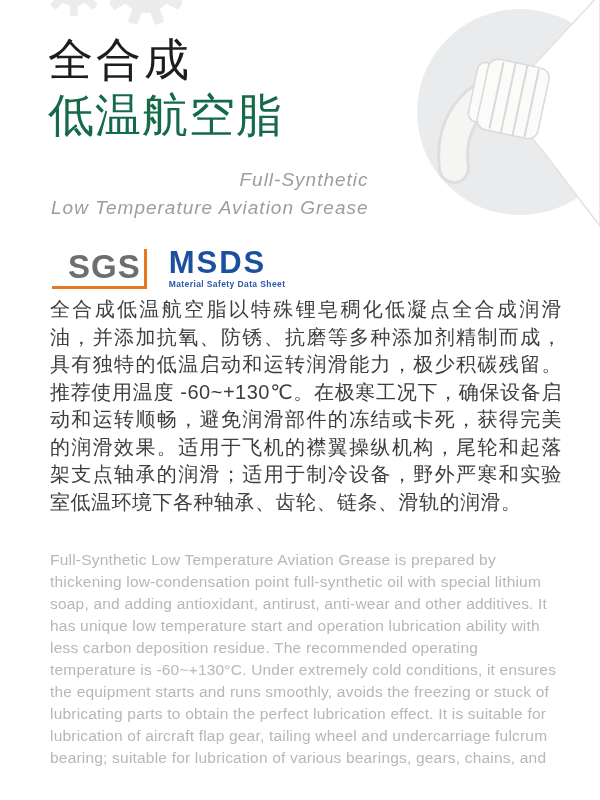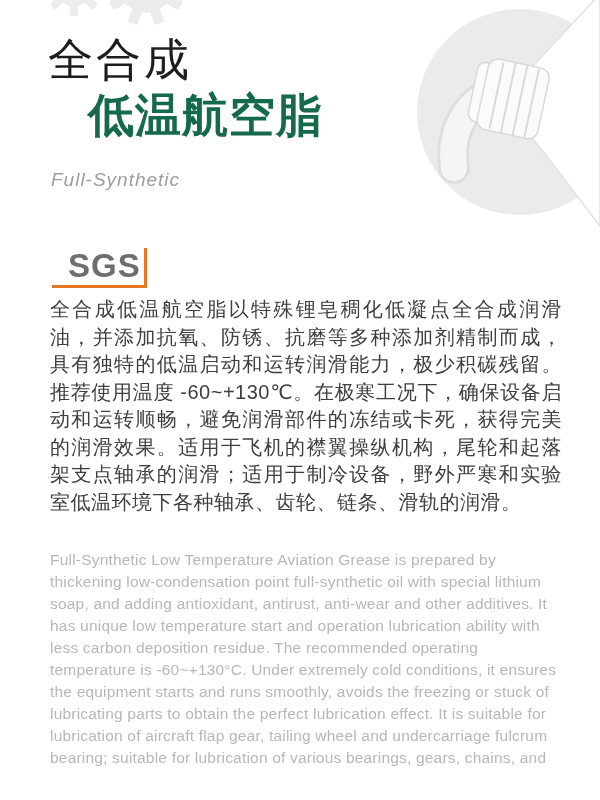--- a/index.html
+++ b/index.html
@@ -16,21 +16,21 @@
   .hero { position:absolute; left:400px; top:0; width:200px; height:230px; }
 
   .title-black {
     position:absolute; left:48px; top:34px;
     font-size:45px; line-height:52px; letter-spacing:3px;
     color:#1d1d1d; font-weight:400;
   }
   .title-green {
     position:absolute; left:48px; top:88px;
     font-size:46px; line-height:54px; letter-spacing:1px;
-    color:#156a4a; font-weight:700;margin-left:40px;
+    color:#156a4a; font-weight:400;
   }
   .subtitle {
     position:absolute; left:51px; top:166px;
     font-size:19px; line-height:28px; letter-spacing:1px;
     font-style:italic; color:#9d9d9d;
   }
   .subtitle div { white-space:nowrap;text-align:right; }
 
   .certs {
     position:absolute; left:52px; top:248px;
@@ -122,22 +122,27 @@
       <line x1="2" y1="-36" x2="2" y2="36" stroke="#d9d9d9" stroke-width="2"></line>
       <line x1="14" y1="-35" x2="14" y2="35" stroke="#d9d9d9" stroke-width="2"></line>
     </g>
   </svg>
 
   <div class="title-black">全合成</div>
   <div class="title-green">低温航空脂</div>
 
   <div class="subtitle">
     <div>Full-Synthetic</div>
+    <div>Low Temperature Aviation Grease</div>
   </div>
 
   <div class="certs">
     <div class="sgs">SGS</div>
+    <div class="msds">
+      <div class="msds-main">MSDS</div>
+      <div class="msds-tag">Material Safety Data Sheet</div>
+    </div>
   </div>
 
   <div class="desc-zh">全合成低温航空脂以特殊锂皂稠化低凝点全合成润滑油，并添加抗氧、防锈、抗磨等多种添加剂精制而成，具有独特的低温启动和运转润滑能力，极少积碳残留。推荐使用温度 -60~+130℃。在极寒工况下，确保设备启动和运转顺畅，避免润滑部件的冻结或卡死，获得完美的润滑效果。适用于飞机的襟翼操纵机构，尾轮和起落架支点轴承的润滑；适用于制冷设备，野外严寒和实验室低温环境下各种轴承、齿轮、链条、滑轨的润滑。</div>
   <div class="desc-en">Full-Synthetic Low Temperature Aviation Grease is prepared by thickening low-condensation point full-synthetic oil with special lithium soap, and adding antioxidant, antirust, anti-wear and other additives. It has unique low temperature start and operation lubrication ability with less carbon deposition residue. The recommended operating temperature is -60~+130°C. Under extremely cold conditions, it ensures the equipment starts and runs smoothly, avoids the freezing or stuck of lubricating parts to obtain the perfect lubrication effect. It is suitable for lubrication of aircraft flap gear, tailing wheel and undercarriage fulcrum bearing; suitable for lubrication of various bearings, gears, chains, and slide rails in the refrigeration equipment, cold field and low temperature laboratory environment.</div>
 
 </div>
 
 </body></html>

